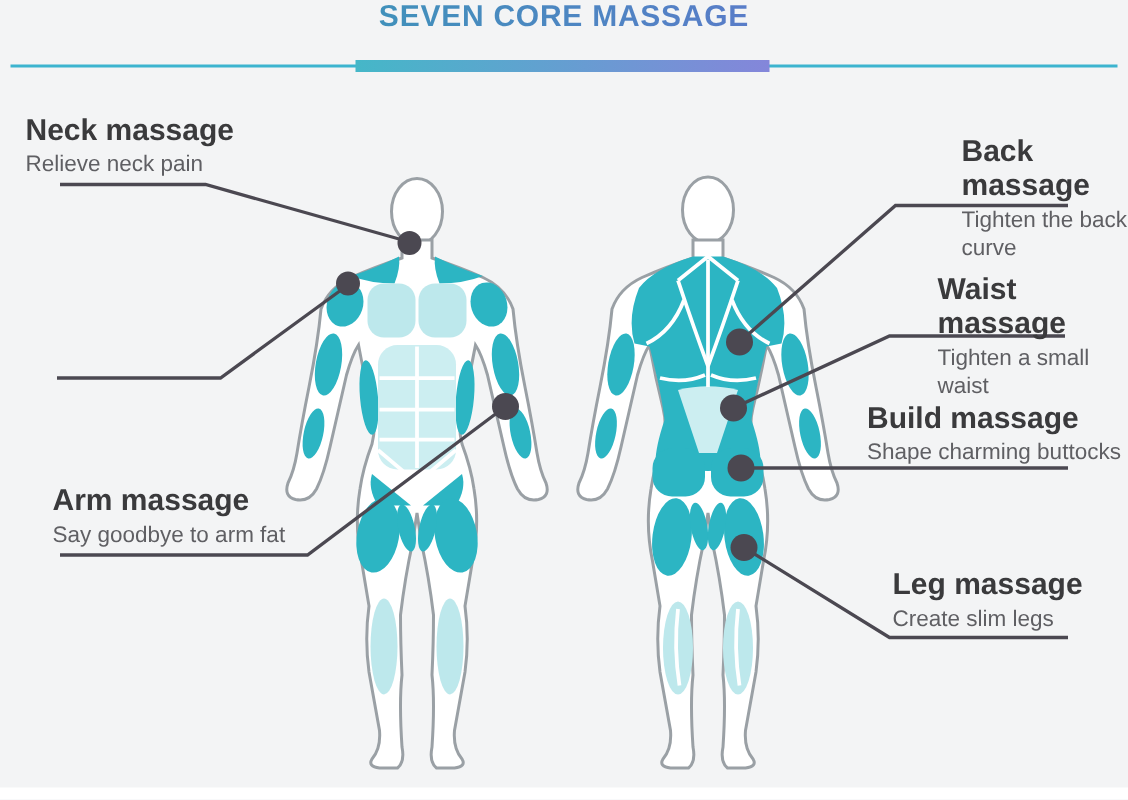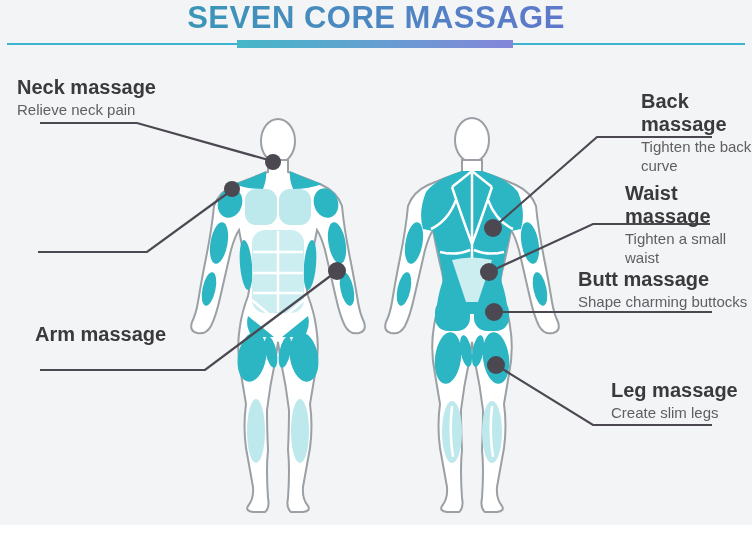--- a/index.html
+++ b/index.html
@@ -3,21 +3,21 @@
 <meta charset="utf-8">
 <style>
   html,body{margin:0;padding:0;}
   .canvas{
     position:relative;width:752px;height:533px;
     background:#f3f4f5;overflow:hidden;
     font-family:"Liberation Sans","DejaVu Sans",sans-serif;
   }
   .title{
     position:absolute;top:0;left:0;width:100%;text-align:center;
-    font-size:31px;font-weight:800;letter-spacing:.5px;
+    font-size:20px;font-weight:800;letter-spacing:.5px;
     background:linear-gradient(90deg,#2f9fb1 10%,#6a6ed2 90%);
     -webkit-background-clip:text;background-clip:text;
     -webkit-text-fill-color:transparent;color:#3f8fc0;
   }
   .rule-thin{position:absolute;top:43px;left:7px;width:738px;height:2px;background:#3cb4cf;}
   .rule-thick{position:absolute;top:40px;left:237px;width:276px;height:8px;
     background:linear-gradient(90deg,#45b7c8,#8486da);}
   .bottom-strip{position:absolute;left:0;bottom:0;width:100%;height:8px;background:#ffffff;}
   .anno{position:absolute;}
   .anno .h{font-size:20px;font-weight:700;color:#3a3a3c;line-height:1.15;}
@@ -152,33 +152,34 @@
       <circle cx="496" cy="365" r="9"></circle>
     </g>
   </svg>
 
   <div class="anno" style="left:17px;top:76px;">
     <div class="h">Neck massage</div>
     <div class="s">Relieve neck pain</div>
   </div>
   <div class="anno" style="left:35px;top:323px;">
     <div class="h">Arm massage</div>
+    <div class="s">Say goodbye to arm fat</div>
   </div>
 
   <div class="anno" style="left:597px;top:90px;margin-left:44px;">
     <div class="h">Back massage</div>
     <div class="s">Tighten the back curve</div>
   </div>
   <div class="anno" style="left:594px;top:182px;margin-left:31px;">
     <div class="h">Waist massage</div>
     <div class="s">Tighten a small waist</div>
   </div>
   <div class="anno" style="left:578px;top:268px;">
-    <div class="h">Butt massage</div>
+    <div class="h">Build massage</div>
     <div class="s">Shape charming buttocks</div>
   </div>
-  <div class="anno" style="left:595px;top:379px;margin-left:16px;">
+  <div class="anno" style="left:595px;top:379px;">
     <div class="h">Leg massage</div>
     <div class="s">Create slim legs</div>
   </div>
 
   <div class="bottom-strip"></div>
 </div>
 
 </body></html>

